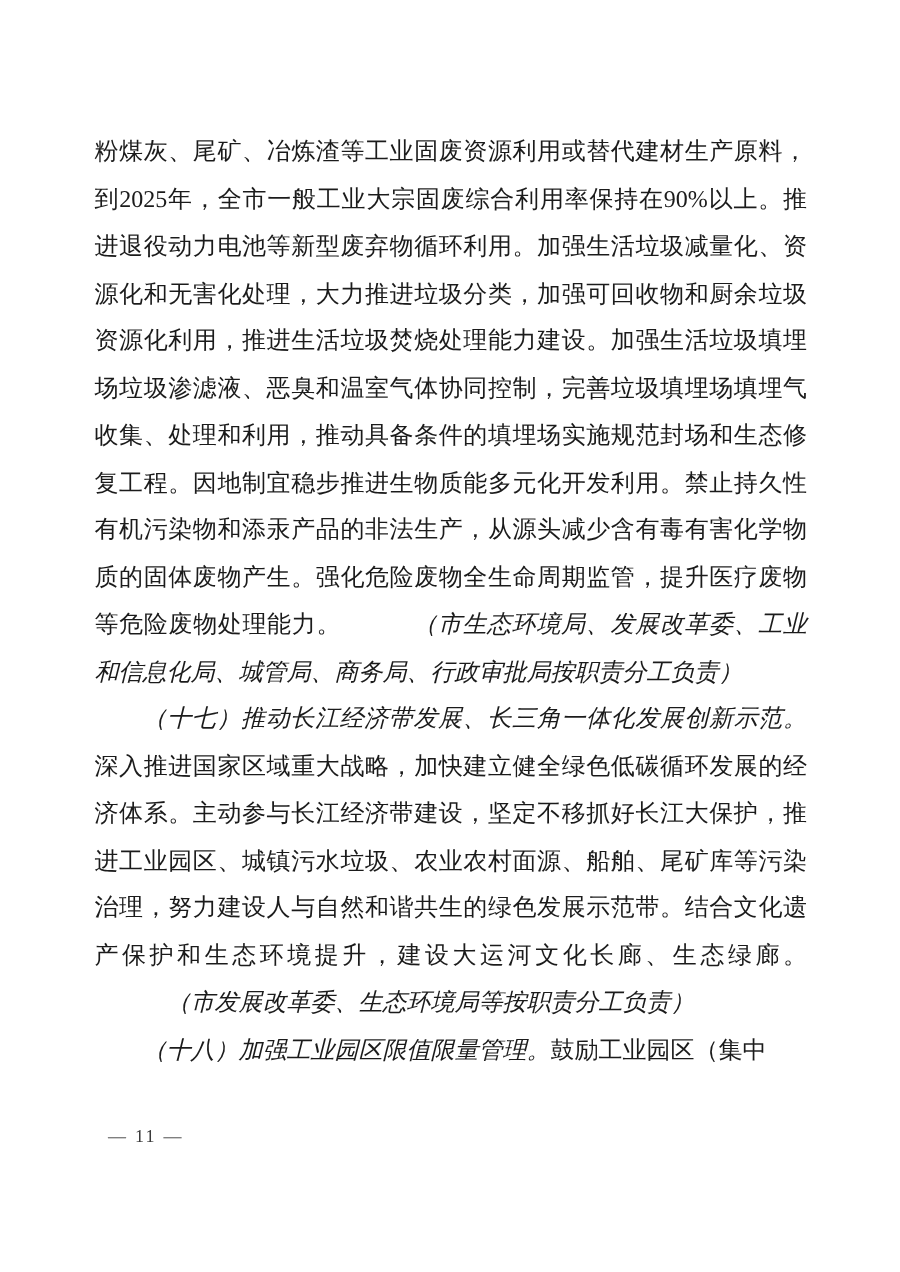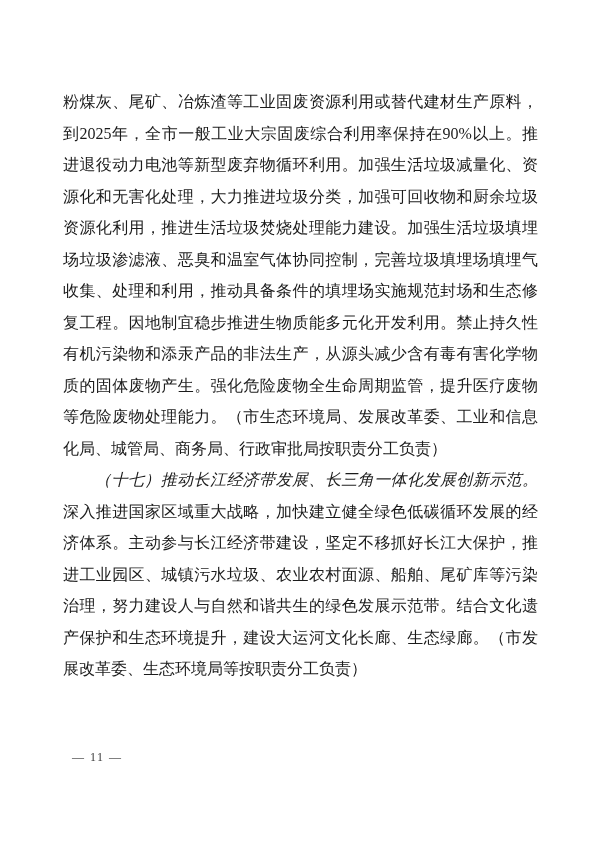--- a/index.html
+++ b/index.html
@@ -42,20 +42,22 @@
     font-weight: 700;
     font-size: 16.5px;
     text-indent: 32px;
     letter-spacing: 0.5px;
     color: #111111;
   }
   .fs {
     font-style: normal;
   }
   .kai {
+    font-style: italic;
+    margin-left: 48px;
   }
   .kai-lead {
     font-style: italic;
   }
   .footer {
     position: absolute;
     left: 72px;
     top: 750px;
     font-size: 12px;
     letter-spacing: 1.5px;
@@ -67,17 +69,18 @@
 <body>
 
 <div class="page">
   <div class="content">
 
     <p class="para"><span class="fs">粉煤灰、尾矿、冶炼渣等工业固废资源利用或替代建材生产原料，到2025年，全市一般工业大宗固废综合利用率保持在90%以上。推进退役动力电池等新型废弃物循环利用。加强生活垃圾减量化、资源化和无害化处理，大力推进垃圾分类，加强可回收物和厨余垃圾资源化利用，推进生活垃圾焚烧处理能力建设。加强生活垃圾填埋场垃圾渗滤液、恶臭和温室气体协同控制，完善垃圾填埋场填埋气收集、处理和利用，推动具备条件的填埋场实施规范封场和生态修复工程。因地制宜稳步推进生物质能多元化开发利用。禁止持久性有机污染物和添汞产品的非法生产，从源头减少含有毒有害化学物质的固体废物产生。强化危险废物全生命周期监管，提升医疗废物等危险废物处理能力。</span><span class="kai">（市生态环境局、发展改革委、工业和信息化局、城管局、商务局、行政审批局按职责分工负责）</span></p>
 
 
     <p class="para para-indent"><span class="kai-lead">（十七）推动长江经济带发展、长三角一体化发展创新示范。</span><span class="fs">深入推进国家区域重大战略，加快建立健全绿色低碳循环发展的经济体系。主动参与长江经济带建设，坚定不移抓好长江大保护，推进工业园区、城镇污水垃圾、农业农村面源、船舶、尾矿库等污染治理，努力建设人与自然和谐共生的绿色发展示范带。结合文化遗产保护和生态环境提升，建设大运河文化长廊、生态绿廊。</span><span class="kai">（市发展改革委、生态环境局等按职责分工负责）</span></p>
 
+    <p class="para para-indent"><span class="kai-lead">（十八）加强工业园区限值限量管理。</span><span class="fs">鼓励工业园区（集中</span></p>
 
   </div>
 
   <div class="footer">— 11 —</div>
 </div>
 
 </body></html>

